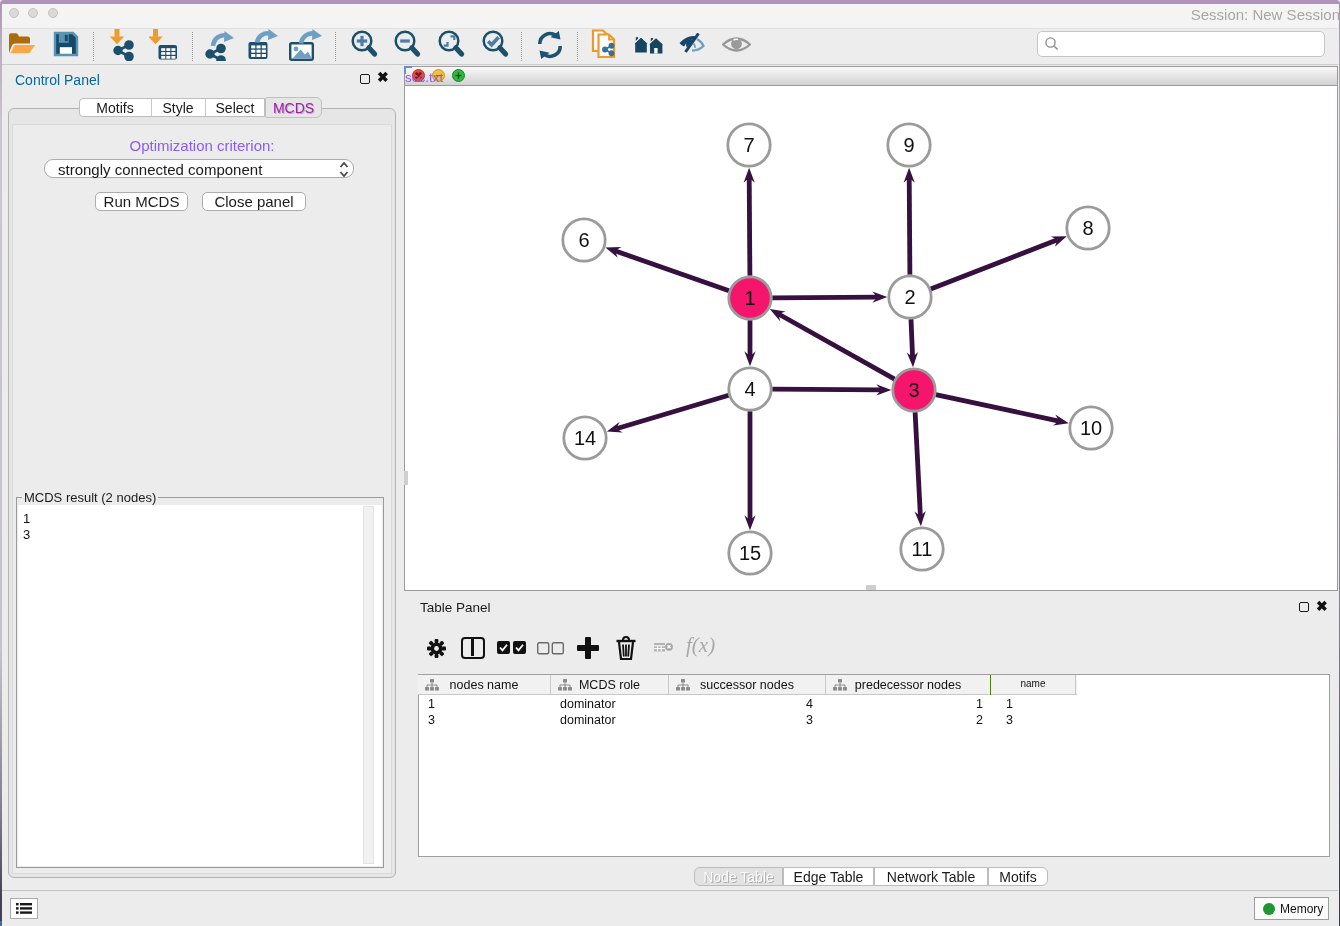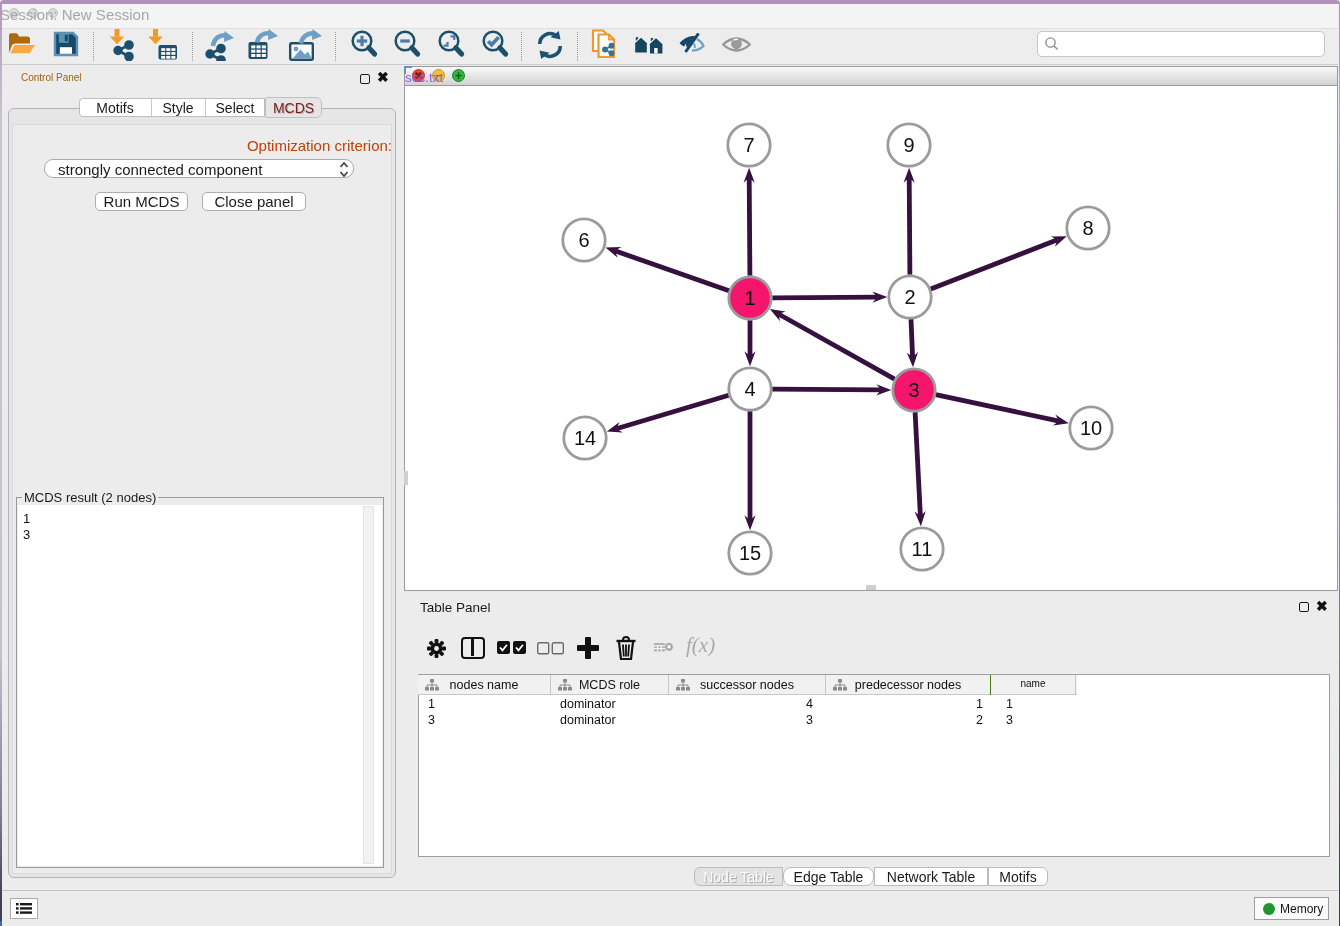--- a/index.html
+++ b/index.html
@@ -13,21 +13,21 @@
 
 <div class="abs" style="left:0;top:0;width:1340px;height:4px;background:#b192ba;border-radius:6px 6px 0 0"></div>
 <div class="abs" style="left:0;top:3px;width:1.5px;height:923px;background:linear-gradient(#b192ba 0px,#b7a6bd 30px,#cac5ce 120px,#c6c2ca 70%,#817a92 88%,#453f58 97%)"></div>
 <div class="abs" style="left:1338.5px;top:3px;width:1.5px;height:923px;background:linear-gradient(#b192ba 0px,#b3a2bc 80px,#a698b1 40%,#757390 72%,#3d4766 88%,#2e3d63)"></div>
 <div class="abs" style="left:0;top:921px;width:7px;height:5px;background:#3a6ea5;border-radius:0 4px 0 0"></div>
 
 <div class="abs" style="left:2px;top:4px;width:1336px;height:24px;background:#f5f4f5;"></div>
 <div class="abs" style="left:8.5px;top:7.5px;width:10px;height:10px;border-radius:50%;background:#dadada;border:1px solid #c3c3c3"></div>
 <div class="abs" style="left:28.2px;top:7.5px;width:10px;height:10px;border-radius:50%;background:#dadada;border:1px solid #c3c3c3"></div>
 <div class="abs" style="left:47.8px;top:7.5px;width:10px;height:10px;border-radius:50%;background:#dadada;border:1px solid #c3c3c3"></div>
-<div class="abs" style="left:0;top:6px;width:1340px;text-align:left;font-size:15px;color:#a7a7a7;">Session: New Session</div>
+<div class="abs" style="left:0;top:6px;width:1340px;text-align:right;font-size:15px;color:#a7a7a7;">Session: New Session</div>
 
 <div class="abs" style="left:2px;top:28px;width:1336px;height:37px;background:#ededed;border-top:1px solid #e0e0e0;border-bottom:1px solid #cbcbcb"></div>
 
 <svg class="abs" style="left:7px;top:31px" width="30" height="26" viewBox="0 0 30 26">
  <path d="M2,22 L2,4.2 Q2,2.2 4,2.2 L9,2.2 Q10.6,2.2 11.2,3.8 L11.9,5.4 L20.5,5.4 Q23,5.4 23,7.9 L23,12.5 L8,12.5 Q6,12.5 5,14.2 Z" fill="#ac6b0d"></path>
  <path d="M3.4,22.3 L7.6,14 L28.2,14 L22.3,22.3 Z" fill="#f6a945"></path>
 </svg>
 
 <svg class="abs" style="left:53px;top:31px" width="26" height="26" viewBox="0 0 26 26">
  <path d="M0.8,0.8 h19.7 l4.7,4.7 v19.7 h-24.4 z" fill="#5b93b4"></path>
@@ -180,39 +180,39 @@
 <div class="abs" style="left:335px;top:32px;height:29px;border-left:1px dotted #9a9a9a"></div>
 <div class="abs" style="left:521px;top:32px;height:29px;border-left:1px dotted #9a9a9a"></div>
 <div class="abs" style="left:577px;top:32px;height:29px;border-left:1px dotted #9a9a9a"></div>
 
 <div class="abs" style="left:1037px;top:31px;width:288px;height:26px;background:#fff;border:1px solid #c6c6c6;border-radius:5px"></div>
 <svg class="abs" style="left:1044px;top:36px" width="16" height="16" viewBox="0 0 16 16">
     <circle cx="6.5" cy="6.5" r="4.6" fill="none" stroke="#8e8e8e" stroke-width="1.4"></circle>
     <line x1="10" y1="10" x2="13.6" y2="13.6" stroke="#8e8e8e" stroke-width="1.4"></line>
   </svg>
 
-<div class="abs" style="left:21px;top:72px;font-size:10px;color:#a16207">Control Panel</div>
+<div class="abs" style="left:15px;top:72px;font-size:14px;color:#0369a1">Control Panel</div>
 <div class="abs" style="left:360px;top:74px;width:10px;height:10px;border:1.6px solid #1a1a1a;border-radius:2px"></div>
 <div class="abs" style="left:377px;top:69px;font-size:14px;font-weight:bold;color:#111">✖</div>
 
 <div class="abs" style="left:8px;top:108px;width:388px;height:770px;background:#e6e6e6;border:1px solid #b3b3b3;border-radius:6px"></div>
 <div class="abs" style="left:12px;top:124px;width:380px;height:750px;background:#ececec;border:1px solid #d9d9d9"></div>
 
 <div class="abs" style="left:265px;top:97px;width:57px;height:21px;background:#e6e6e6;border:1px solid #c0c0c0;border-radius:2px 6px 6px 2px"></div>
 <div class="abs" style="left:79px;top:98px;width:186px;height:19px;background:#fff;border:1px solid #bdbdbd;border-radius:4px 0 0 4px"></div>
 <div class="abs" style="left:151px;top:99px;width:1px;height:17px;background:#c9c9c9"></div>
 <div class="abs" style="left:205px;top:99px;width:1px;height:17px;background:#c9c9c9"></div>
 <div class="abs" style="left:79px;top:98px;width:186px;height:19px;font-size:14px;color:#1a1a1a">
   <span style="position:absolute;left:0;width:72px;text-align:center;top:2px">Motifs</span>
   <span style="position:absolute;left:72px;width:54px;text-align:center;top:2px">Style</span>
   <span style="position:absolute;left:126px;width:60px;text-align:center;top:2px">Select</span>
 </div>
-<div class="abs" style="left:265px;top:100px;width:57px;text-align:center;font-size:14px;color:#7f1d1d;text-shadow:1px 1px 0 #b5b5b5">MCDS</div>
-
-<div class="abs" style="left:12px;top:137px;width:380px;text-align:right;font-size:15px;color:#c2410c">Optimization criterion:</div>
+<div class="abs" style="left:265px;top:100px;width:57px;text-align:center;font-size:14px;color:#a21caf;text-shadow:1px 1px 0 #b5b5b5">MCDS</div>
+
+<div class="abs" style="left:12px;top:137px;width:380px;text-align:center;font-size:15px;color:#8b5cf6">Optimization criterion:</div>
 <div class="abs" style="left:44px;top:159px;width:310px;height:19px;background:#fff;border:1px solid #ababab;border-radius:9px;font-size:15px;color:#1a1a1a">
   <span style="position:absolute;left:13px;top:1px">strongly connected component</span>
   <svg style="position:absolute;right:4px;top:2px" width="10" height="15" viewBox="0 0 10 15">
     <path d="M1.5,5 L5,1 L8.5,5" fill="none" stroke="#4a4a4a" stroke-width="1.8"></path>
     <path d="M1.5,10 L5,14 L8.5,10" fill="none" stroke="#4a4a4a" stroke-width="1.8"></path>
   </svg>
 </div>
 <div class="abs" style="left:95px;top:192px;width:93px;height:19px;background:#fff;border:1px solid #adadad;border-radius:5px;font-size:15px;color:#1a1a1a;text-align:center;line-height:18px">Run MCDS</div>
 <div class="abs" style="left:202px;top:192px;width:104px;height:19px;background:#fff;border:1px solid #adadad;border-radius:5px;font-size:15px;color:#1a1a1a;text-align:center;line-height:18px">Close panel</div>
 
@@ -429,21 +429,21 @@
     <span style="position:absolute;left:588px">1</span>
   </div>
 <div class="abs" style="left:418px;top:713px;width:912px;height:16px;font-size:12.5px;color:#111">
     <span style="position:absolute;left:10px">3</span>
     <span style="position:absolute;left:142px">dominator</span>
     <span style="position:absolute;left:251px;width:144px;text-align:right">3</span>
     <span style="position:absolute;left:408px;width:157px;text-align:right">2</span>
     <span style="position:absolute;left:588px">3</span>
   </div>
 <div class="abs" style="left:694px;top:867px;width:89px;height:19px;background:#e2e2e2;border:1px solid #bcbcbc;border-radius:6px 0 0 6px;font-size:14px;color:#fbfbfb;text-shadow:1px 1px 0 #ababab;text-align:center;line-height:19px">Node Table</div>
-<div class="abs" style="left:783px;top:867px;width:91px;height:19px;background:#fff;border:1px solid #bcbcbc;border-radius:8px;font-size:14px;color:#1a1a1a;text-align:center;line-height:19px">Edge Table</div>
+<div class="abs" style="left:783px;top:867px;width:91px;height:19px;background:#fff;border:1px solid #bcbcbc;border-radius:0;font-size:14px;color:#1a1a1a;text-align:center;line-height:19px">Edge Table</div>
 <div class="abs" style="left:874px;top:867px;width:114px;height:19px;background:#fff;border:1px solid #bcbcbc;border-radius:0;font-size:14px;color:#1a1a1a;text-align:center;line-height:19px">Network Table</div>
 <div class="abs" style="left:988px;top:867px;width:60px;height:19px;background:#fff;border:1px solid #bcbcbc;border-radius:0 6px 6px 0;font-size:14px;color:#1a1a1a;text-align:center;line-height:19px">Motifs</div>
 
 <div class="abs" style="left:2px;top:890px;width:1336px;height:36px;background:#ececec;border-top:1px solid #c3c3c3"></div>
 <div class="abs" style="left:10px;top:898px;width:28px;height:21px;background:#fdfdfd;border:1px solid #ababab">
   <svg width="26" height="19" viewBox="0 0 26 19">
       <g fill="#1a1a1a">
         <rect x="9" y="4" width="12" height="2.4"></rect>
         <rect x="9" y="8.2" width="12" height="2.4"></rect>
         <rect x="9" y="12.4" width="12" height="2.4"></rect>

